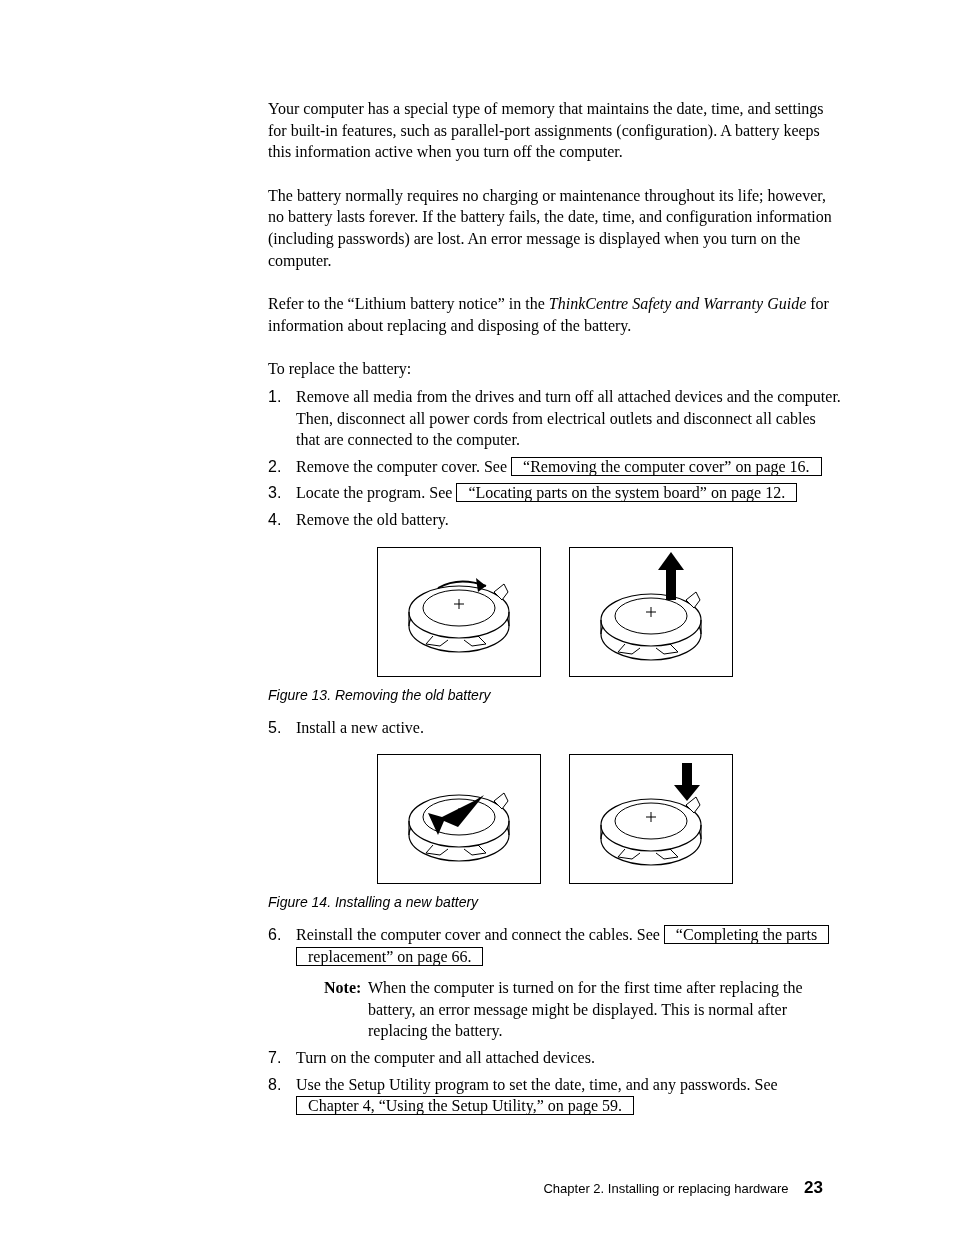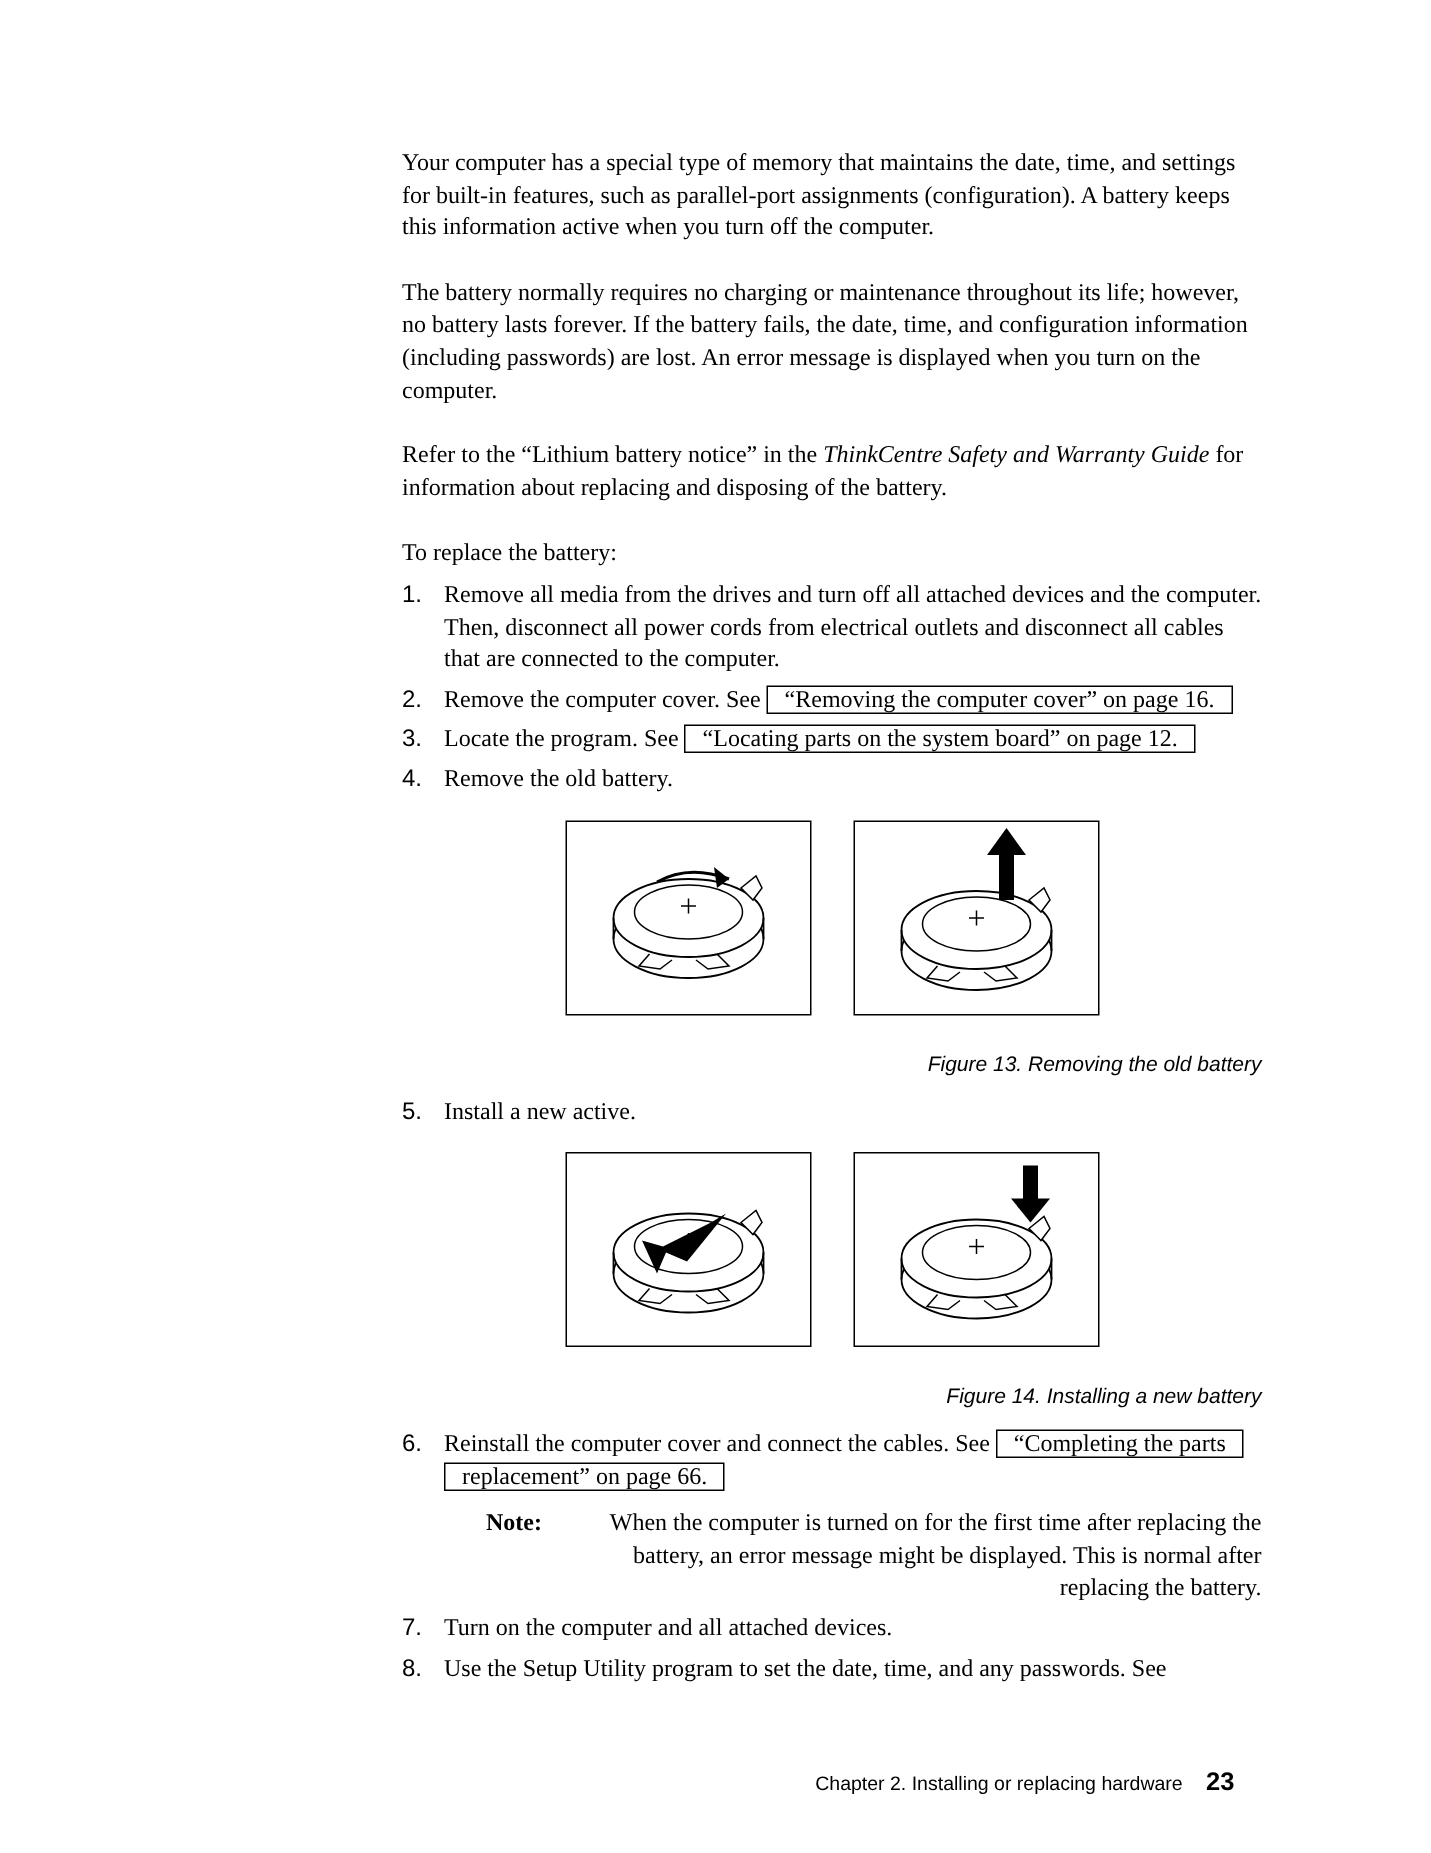--- a/index.html
+++ b/index.html
@@ -60,29 +60,27 @@
     border: 1px solid #000;
     width: 162px;
     height: 128px;
     position: relative;
     overflow: visible;
   }
   .caption {
     font-style: italic;
     font-family: Arial, Helvetica, sans-serif;
     font-size: 14px;
-    margin: 24px 0 14px 0;
-    text-align: right;
+    margin: 10px 0 14px 0;
   }
   .note-block {
     margin: 10px 0 0 28px;
     padding-left: 44px;
     position: relative;
     line-height: 1.35;
-    text-align: right;
   }
   .note-block .note-label {
     position: absolute;
     left: 0;
     top: 0;
     font-weight: bold;
   }
   .footer {
     position: absolute;
     bottom: 37px;
@@ -220,20 +218,21 @@
         <span>When the computer is turned on for the first time after replacing the battery, an error message might be displayed. This is normal after replacing the battery.</span>
       </div>
     </li>
     <li>
       <span class="num">7.</span>
       <span>Turn on the computer and all attached devices.</span>
     </li>
     <li>
       <span class="num">8.</span>
       <span>Use the Setup Utility program to set the date, time, and any passwords. See </span><br>
+      <span class="boxed-link">Chapter 4, “Using the Setup Utility,” on page 59.</span>
     </li>
   </ol>
 
 </div>
 
 <div class="footer">
   <span>Chapter 2. Installing or replacing hardware</span>
   <span class="pagenum">23</span>
 </div>
 

